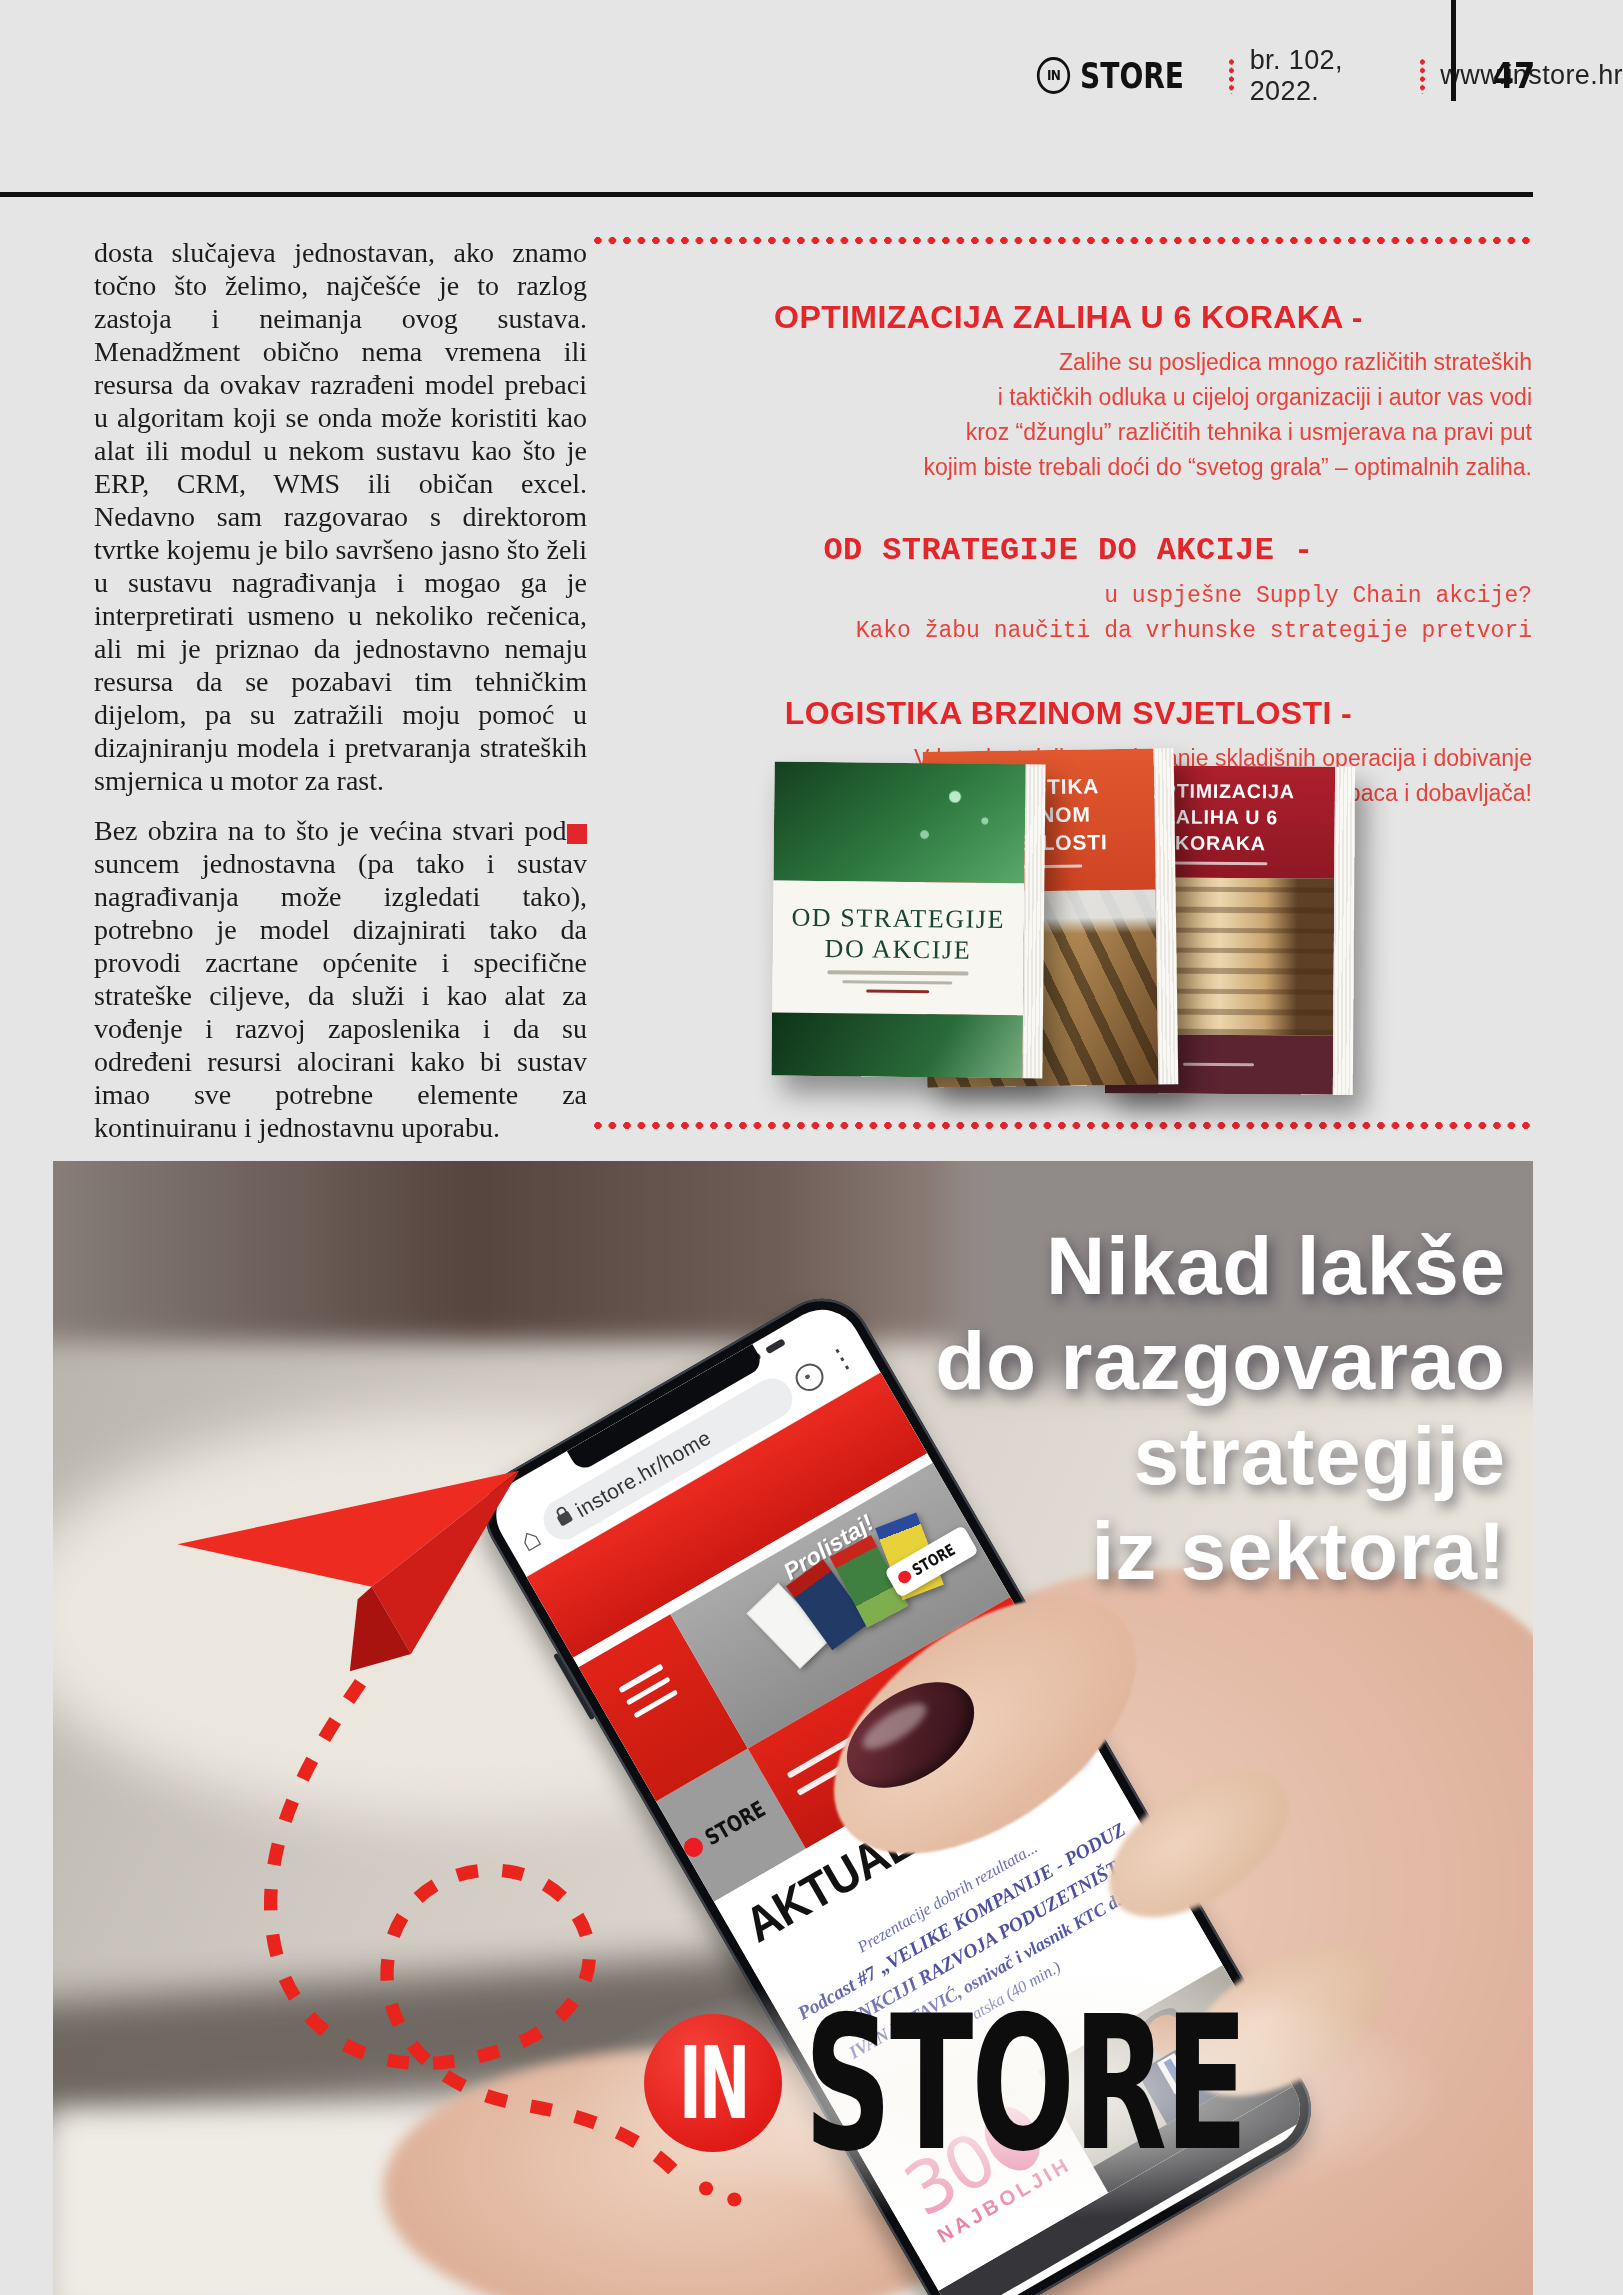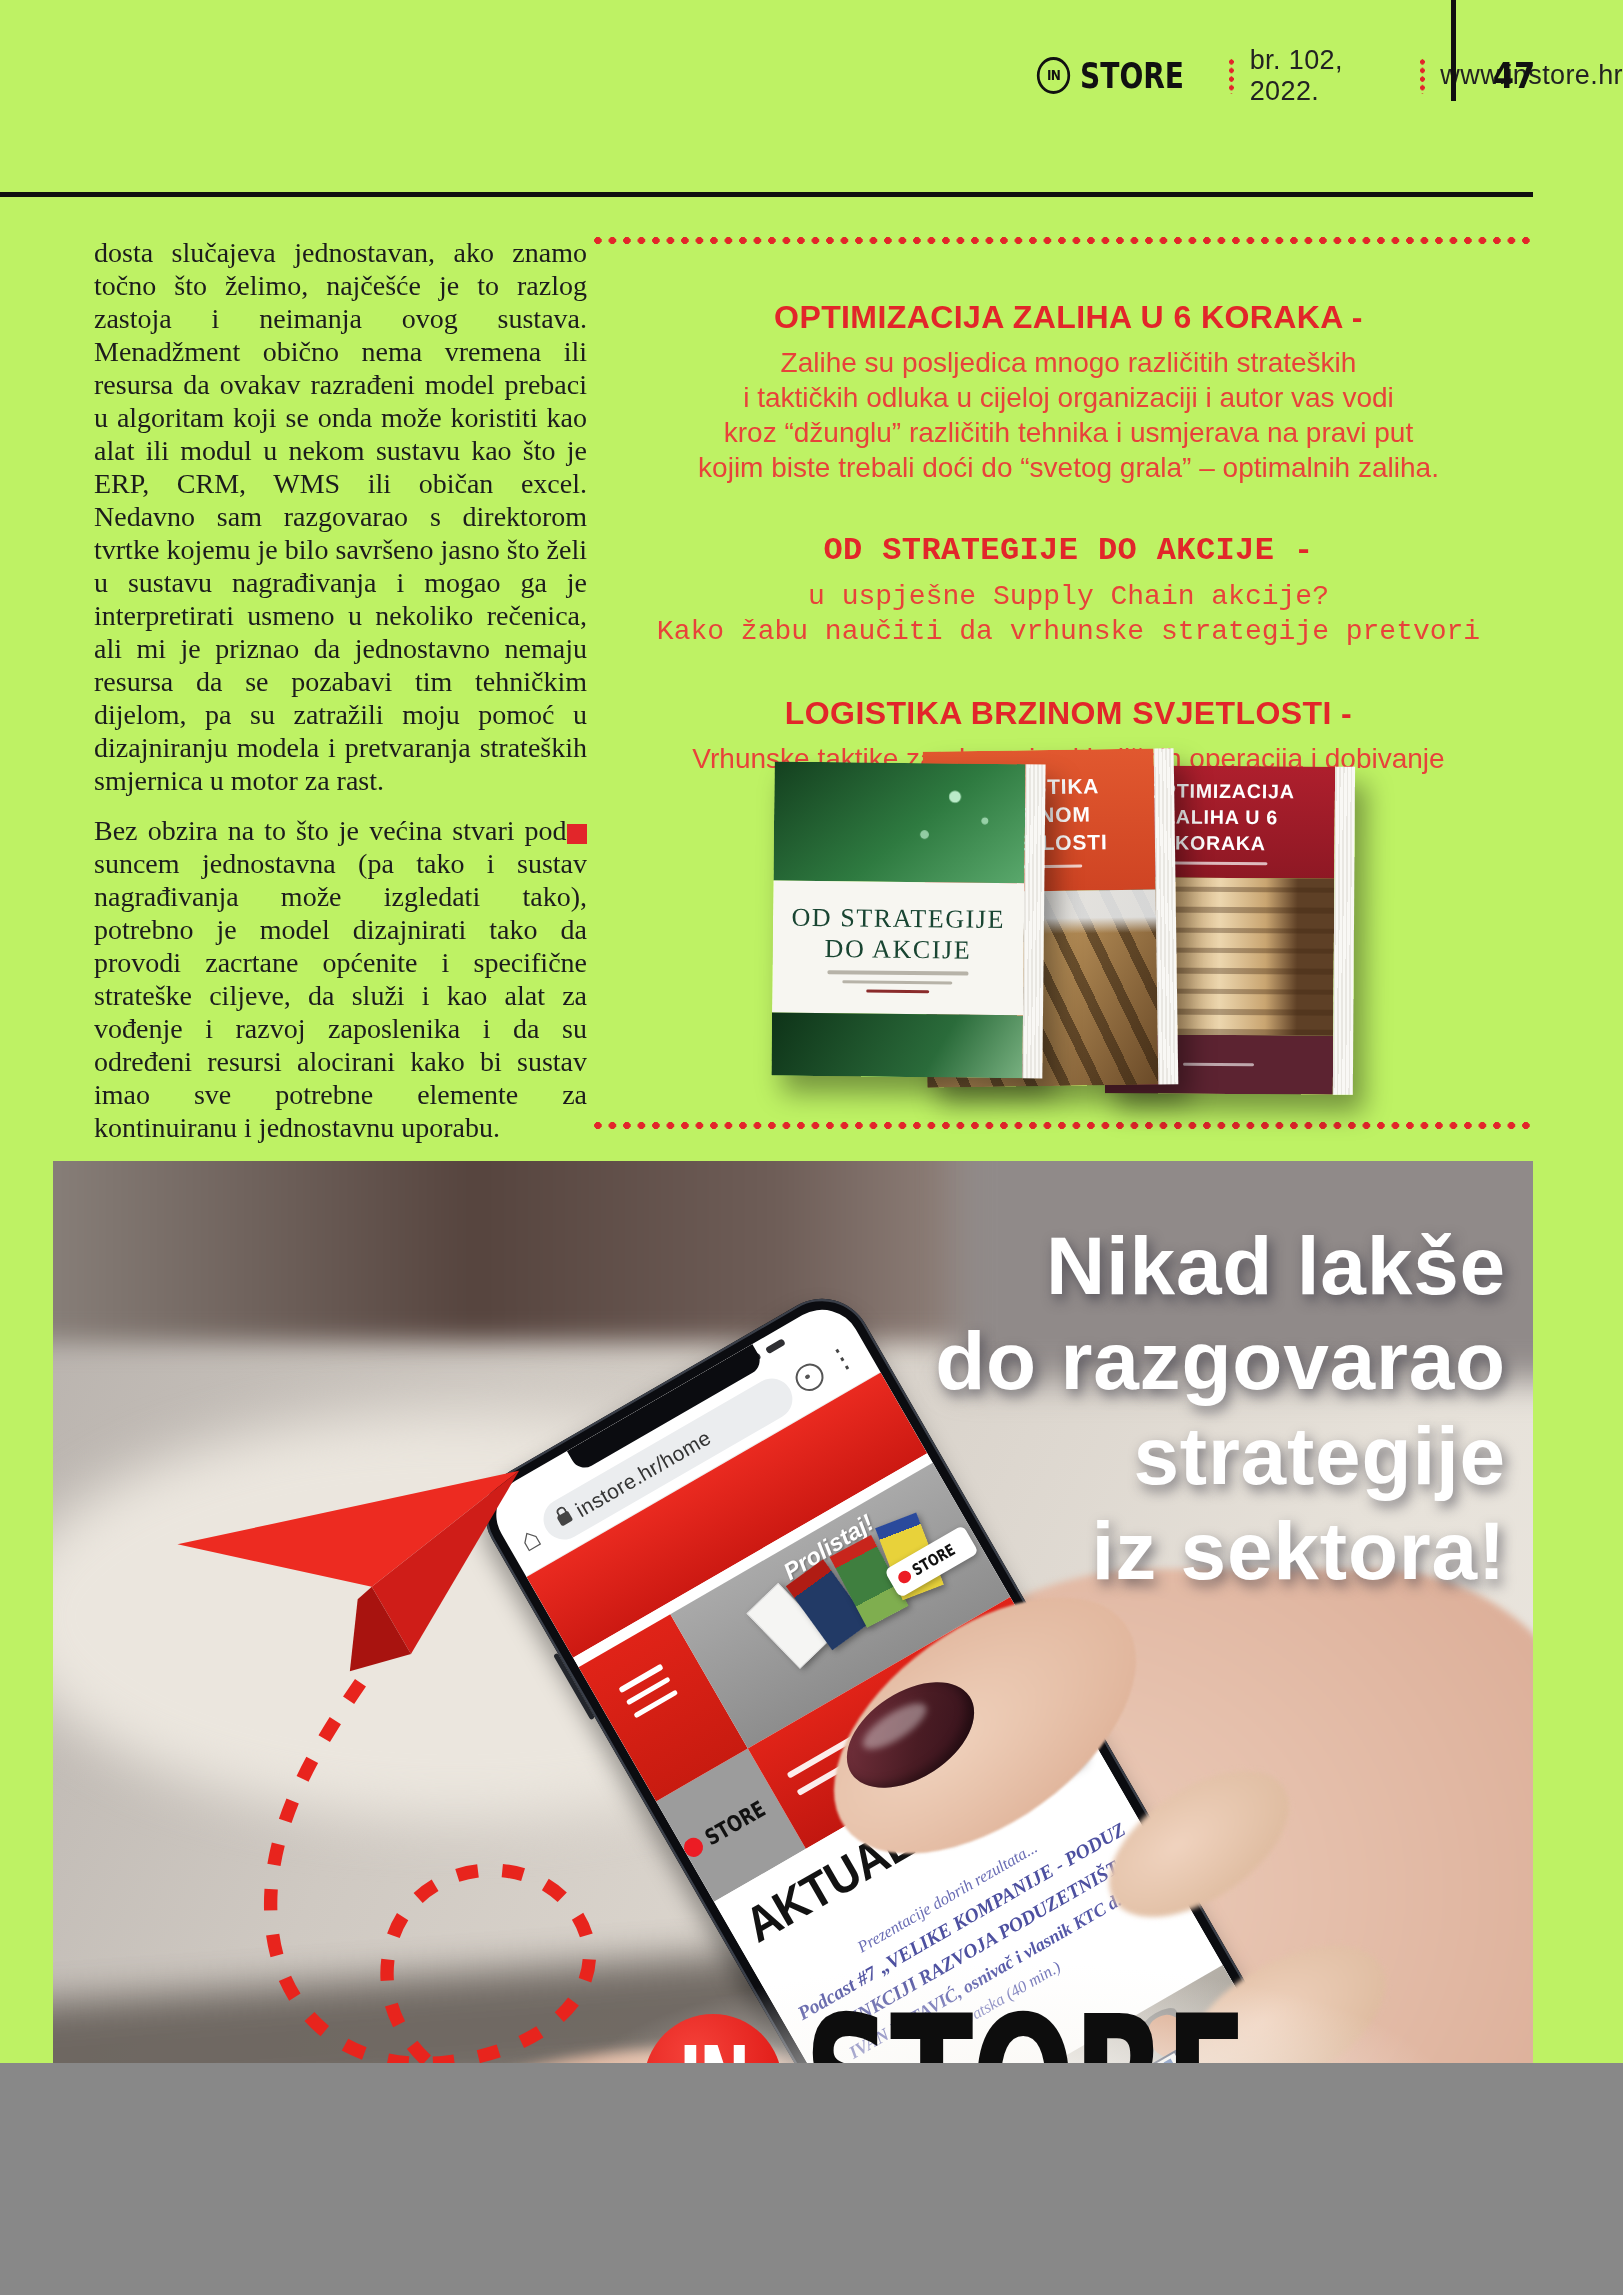--- a/index.html
+++ b/index.html
@@ -1,16 +1,16 @@
 <!DOCTYPE html>
 <html style="font-size:12.6px"><head>
 <meta charset="utf-8">
 <style>
   html,body{margin:0;padding:0;background:#888;}
-  .page{position:relative;width:1623px;height:2063px;background:#bef264;overflow:hidden;
+  .page{position:relative;width:1623px;height:2295px;background:#e5e5e5;overflow:hidden;
         font-family:"Liberation Sans",sans-serif;}
 
   
   .header{position:absolute;left:1035px;top:52px;height:47px;display:flex;align-items:center;gap:15.7px;}
   .brand{display:flex;align-items:center;gap:7.9px;}
   .brand-circle{width:31px;height:31px;border:3.9px solid #111;border-radius:50%;
     display:flex;align-items:center;justify-content:center;font-weight:700;font-size:13.4px;
     font-family:"DejaVu Sans",sans-serif;letter-spacing:-0.8px;transform:scaleX(.9);color:#111;}
   .brand-word{font-family:"DejaVu Sans",sans-serif;font-weight:800;font-size:36px;color:#111;
     transform:scaleX(.78);transform-origin:left center;letter-spacing:0;}
@@ -31,21 +31,21 @@
   
   .dotrule{position:absolute;height:9.4px;background-image:radial-gradient(circle at 3.9px 4.7px,#e2262a 3.5px,transparent 3.9px);
     background-size:14.5px 9.4px;background-repeat:repeat-x;}
   .dotrule.one{left:594px;top:236px;width:941px;}
   .dotrule.two{left:594px;top:1121px;width:941px;}
 
   
   .promos{position:absolute;left:605px;top:261px;width:927px;text-align:center;}
   .promo1{margin-top:38px;} .promo2{margin-top:47px;font-family:Liberation Mono, monospace;} .promo3{margin-top:46px;}
   .promo-title{font-size:32px;font-weight:700;color:#e2262a;letter-spacing:0.4px;margin-bottom:9.4px;}
-  .promo-line{font-size:28px;color:#e8423a;line-height:35px;font-weight:400;}
+  .promo-line{font-size:23px;color:#e8423a;line-height:35px;font-weight:400;text-align:right;}
 
   
   .books{position:absolute;left:738px;top:750px;width:652px;height:365px;}
   .book{position:absolute;box-shadow:11px 17.3px 27px rgba(0,0,0,.38);}
   .book .pages{position:absolute;right:0;top:0;bottom:0;width:20.4px;background:
     repeating-linear-gradient(90deg,#e9e7e2 0 1.6px,#f9f8f5 1.6px 3.9px);}
   .book .cover{position:absolute;left:0;top:0;bottom:0;right:20.4px;display:flex;flex-direction:column;overflow:hidden;}
   .book1{left:35px;top:12.6px;width:271px;height:314px;z-index:3;transform:rotate(.6deg);}
   .book2{left:187px;top:0;width:251px;height:336px;z-index:2;transform:rotate(-.8deg);}
   .book3{left:368px;top:15.7px;width:248px;height:328px;z-index:1;transform:rotate(.4deg);}

